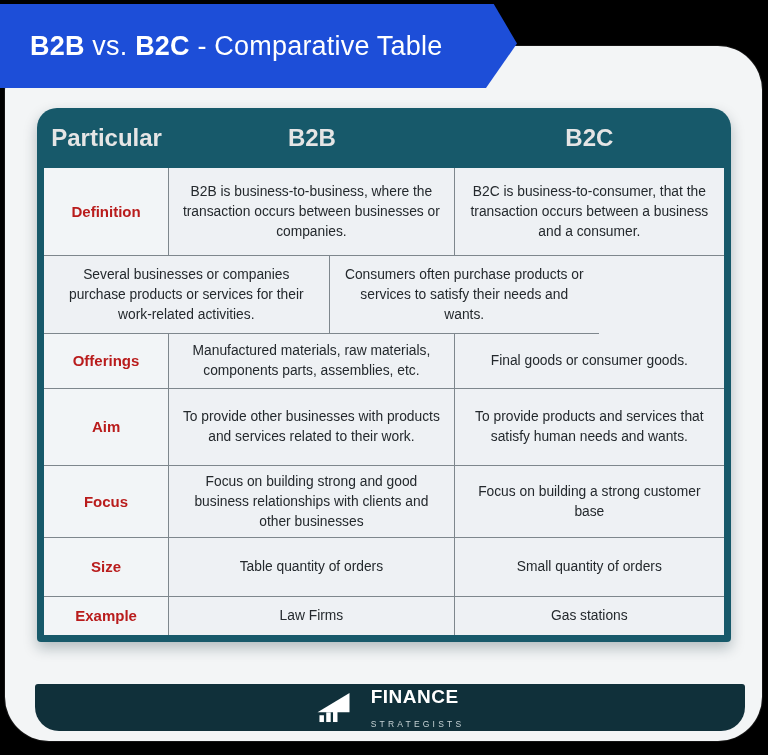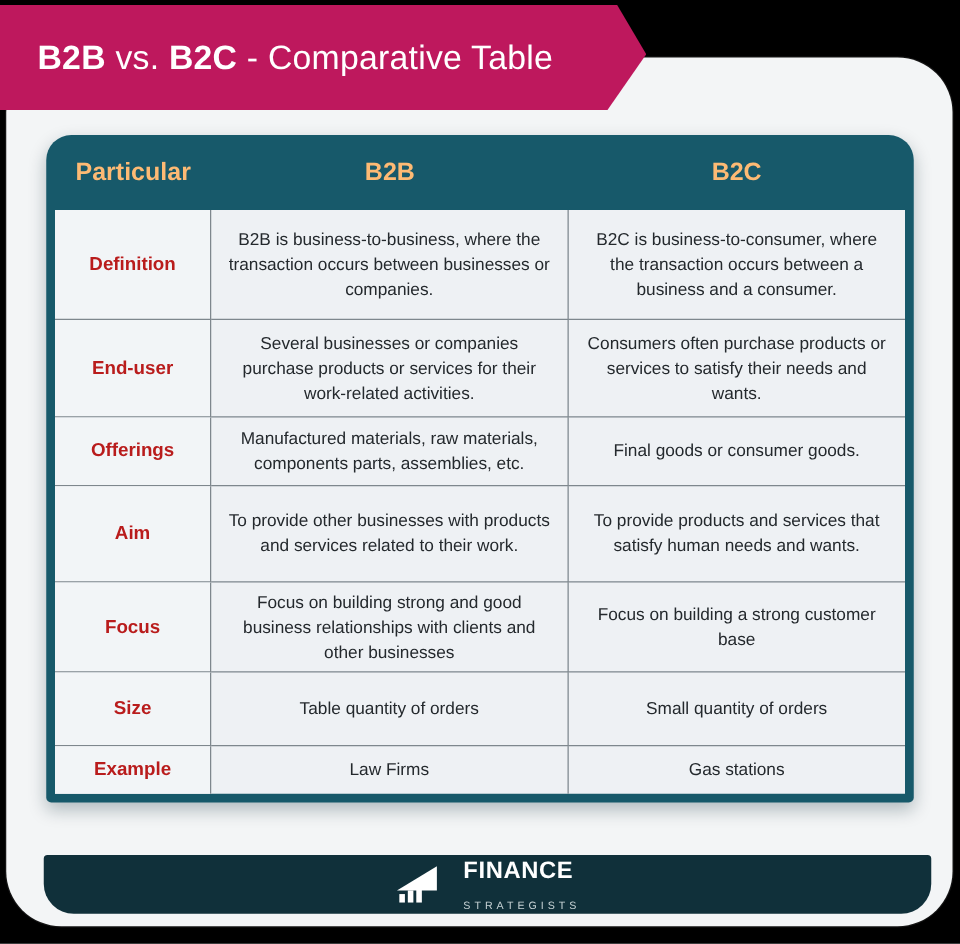--- a/index.html
+++ b/index.html
@@ -15,21 +15,21 @@
     left:5px; top:46px;
     width:757px; height:695px;
     background:#f3f5f6;
     border-radius:44px;
     box-shadow:0 0 0 1px rgba(255,255,255,0.08);
   }
   .banner {
     position:absolute;
     left:0; top:4px;
     width:517px; height:84px;
-    background:#be185d;
+    background:#1d4ed8;
     clip-path:polygon(0 0, 95.5% 0, 100% 47%, 94% 100%, 0 100%);
     display:flex; align-items:center;
     padding-left:30px;
     box-sizing:border-box;
     z-index:3;
     filter:drop-shadow(0 5px 6px rgba(0,0,0,0.4));
     color:#ffffff;
     font-size:27px;
     letter-spacing:0.2px;
     white-space:pre;
@@ -44,23 +44,23 @@
     background:#17596a;
     border-radius:20px 20px 4px 4px;
     padding:0 7px 7px 7px;
     box-sizing:border-box;
     box-shadow:0 6px 14px rgba(8,35,45,0.28);
   }
   .thead {
     display:flex;
     height:60px;
     align-items:center;
-    color:#fdba74;
+    color:#e5e5e5;
     font-weight:700;
-    font-size:20px;
+    font-size:24px;
   }
   .th { text-align:center; }
   .col1 { width:18.4%; }
   .col2 { width:42%; }
   .col3 { width:39.6%; }
 
   .tbody { background:#eef1f4; }
   .tr { display:flex; }
   .td {
     box-sizing:border-box;
@@ -120,24 +120,23 @@
   <div class="table-frame">
     <div class="thead">
       <div class="th col1">Particular</div>
       <div class="th col2">B2B</div>
       <div class="th col3">B2C</div>
     </div>
     <div class="tbody">
       <div class="tr">
         <div class="td col1">Definition</div>
         <div class="td col2">B2B is business-to-business, where the transaction occurs between businesses or companies.</div>
-        <div class="td col3">B2C is business-to-consumer, where the transaction occurs between a business and a consumer.</div>
+        <div class="td col3">B2C is business-to-consumer, that the transaction occurs between a business and a consumer.</div>
       </div>
       <div class="tr">
-        <div class="td col1">End-user</div>
         <div class="td col2">Several businesses or companies purchase products or services for their work-related activities.</div>
         <div class="td col3">Consumers often purchase products or services to satisfy their needs and wants.</div>
       </div>
       <div class="tr">
         <div class="td col1">Offerings</div>
         <div class="td col2">Manufactured materials, raw materials, components parts, assemblies, etc.</div>
         <div class="td col3">Final goods or consumer goods.</div>
       </div>
       <div class="tr">
         <div class="td col1">Aim</div>

